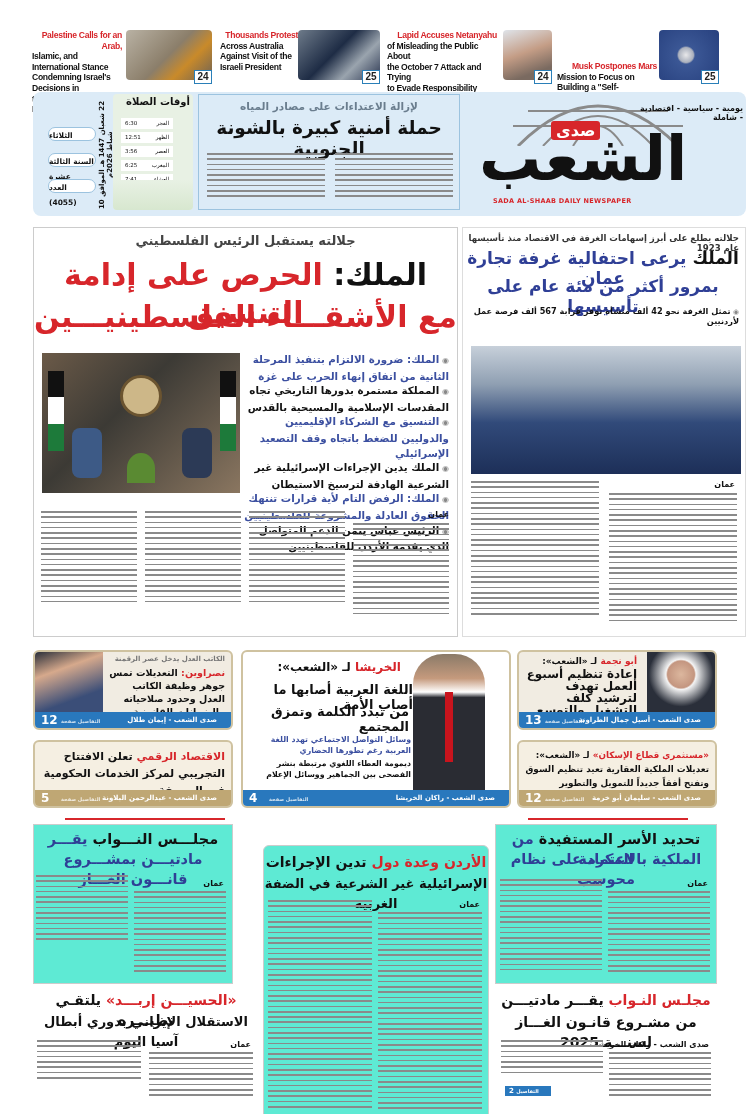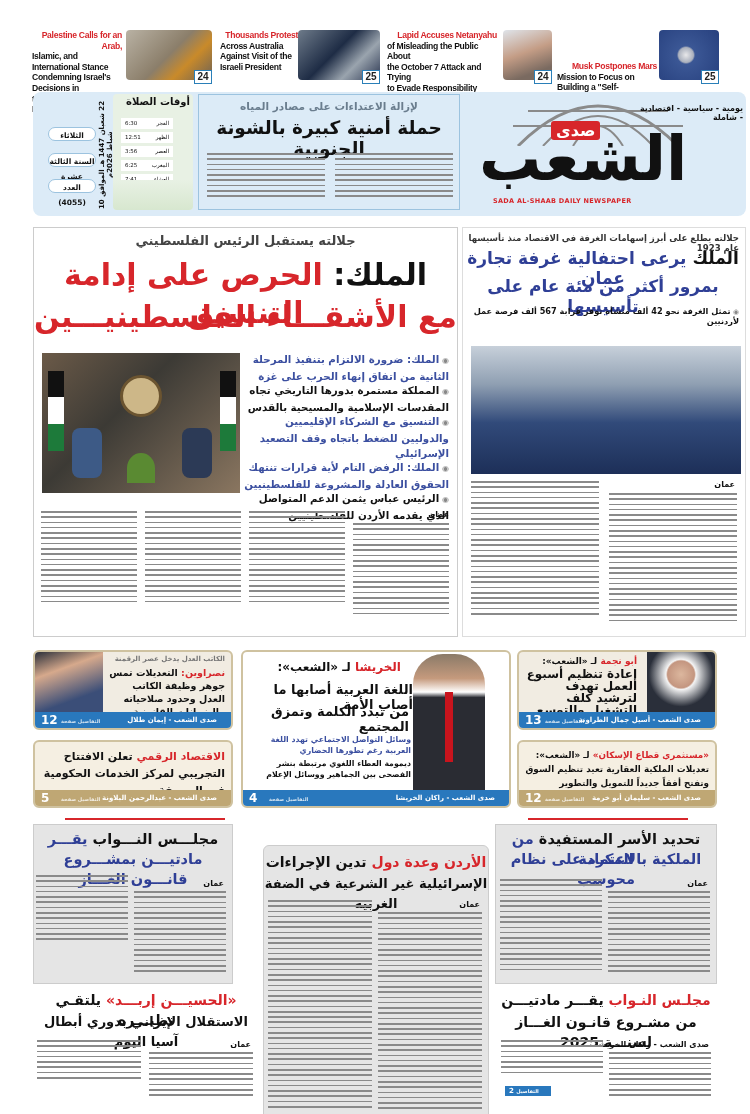--- a/index.html
+++ b/index.html
@@ -11,21 +11,21 @@
   
   .teaser { position: absolute; top: 30px; height: 54px; }
   .teaser .txt { position: absolute; top: 0; left: 0; font-family: "Liberation Sans", sans-serif; font-size: 8.6px; line-height: 10.6px; font-weight: bold; font-stretch: condensed; letter-spacing: -0.3px; }
   .teaser .txt .red { color: #d7262b; display: block; }
   .teaser .img { position: absolute; top: 0; height: 50px; border-radius: 4px; overflow: hidden; }
   .teaser .pg { position: absolute; right: 0; bottom: 0; width: 18px; height: 14px; border: 1.5px solid #2a7fb8; background: #fff; font-size: 10px; font-weight: bold; line-height: 11px; text-align: center; color: #222; font-family: "Liberation Sans", sans-serif; }
 
   
   .mast { position: absolute; left: 33px; top: 92px; width: 713px; height: 124px; background: #dcebf7; border-radius: 8px; }
   .infobox { position: absolute; left: 7px; top: 5px; width: 64px; height: 112px; }
-  .pill { position: absolute; left: 8px; width: 48px; height: 14px; border-radius: 9px; background: #fff; border: 1px solid #9cc3df; font-size: 7.5px; font-weight: bold; text-align: center; line-height: 15px; direction: rtl; }
+  .pill { position: absolute; left: 8px; width: 48px; height: 14px; border-radius: 9px; background: #fff; border: 1px solid #9cc3df; font-size: 7.5px; font-weight: bold; text-align: left; line-height: 15px; direction: rtl; }
   .vdate { position: absolute; left: 58px; top: 2px; width: 14px; height: 112px; writing-mode: vertical-rl; transform: rotate(180deg); font-size: 7px; font-weight: bold; text-align: center; direction: rtl; }
   .prayer { position: absolute; left: 80px; top: 2px; width: 80px; height: 116px; background: #e8f1e4; border-radius: 4px; overflow: hidden; }
   .prayer .title { position: absolute; top: 2px; right: 3px; font-size: 10px; font-weight: bold; direction: rtl; }
   .prayer .row { position: absolute; left: 8px; width: 52px; height: 11px; background: #fff; font-size: 5.5px; line-height: 11px; direction: rtl; padding: 0 4px; }
   .prayer .row .t { position: absolute; left: 4px; }
   .prayer .row .n { position: absolute; right: 4px; }
   .mosque { position: absolute; bottom: 0; left: 0; width: 80px; height: 30px; background: linear-gradient(#e8f1e4, #d7e7cf); }
   .lead-box { position: absolute; left: 165px; top: 2px; width: 262px; height: 116px; border: 1px solid #9cc3df; background: #dcebf7; }
   .lead-box .kicker { position: absolute; top: 5px; right: 10px; left: 10px; text-align: center; font-size: 10.5px; color: #6a7d8e; font-weight: bold; direction: rtl; }
   .lead-box .hl { position: absolute; top: 22px; right: 10px; left: 10px; text-align: center; font-size: 18.5px; font-weight: bold; direction: rtl; color: #111; font-family: "DejaVu Sans", sans-serif; }
@@ -63,21 +63,21 @@
   
   .box { position: absolute; border-radius: 6px; border: 2px solid #cfc2a0; background: #f5efe2; overflow: hidden; }
   .box .foot { position: absolute; left: 0; right: 0; bottom: 0; height: 16px; color: #fff; font-size: 7px; direction: rtl; font-weight: bold; line-height: 16px; }
   .box .foot .pgn { position: absolute; left: 6px; top: 0; font-size: 12px; font-weight: bold; }
   .box .foot .lbl { position: absolute; left: 26px; top: 1px; font-size: 5px; opacity: .8; }
   .box .foot .by { position: absolute; right: 14px; top: 0; }
   .blue-foot { background: #2978bd; }
   .gold-foot { background: #bfa774; }
 
   
-  .sec { position: absolute; border: 1px solid #ccc; background: #e5e5e5; text-decoration: underline; }
+  .sec { position: absolute; border: 1px solid #ccc; background: #5eead4; text-decoration: underline; }
   .sec-hl { position: absolute; width: 100%; text-align: center; font-size: 14.5px; font-weight: bold; direction: rtl; line-height: 20px; }
   .redbar { position: absolute; height: 2px; background: #d7262b; }
   .red { color: #d7262b; text-align: right; }
   .navy { color: #2f3f96; }
   .dateline { position: absolute; font-size: 8px; font-weight: bold; direction: rtl; }
 </style>
 </head>
 <body>
 
 <div class="teaser" style="left:32px;width:180px;">
@@ -205,20 +205,21 @@
     <div class="abs" style="left:178px;top:18px;width:16px;height:80px;background:linear-gradient(#111 33%,#fff 33% 66%,#1d7a3a 66%);"></div>
     <div class="abs" style="left:78px;top:22px;width:42px;height:42px;border-radius:50%;background:#cdb788;border:3px solid #6b5430;"></div>
     <div class="abs" style="left:85px;top:100px;width:28px;height:30px;background:#5a8a32;border-radius:50% 50% 0 0;"></div>
     <div class="abs" style="left:30px;top:75px;width:30px;height:50px;background:#3d5a86;border-radius:8px;"></div>
     <div class="abs" style="left:140px;top:75px;width:30px;height:50px;background:#2c3a56;border-radius:8px;"></div>
   </div>
   <div class="bullets">
     <div class="b blue">الملك: ضرورة الالتزام بتنفيذ المرحلة الثانية من اتفاق إنهاء الحرب على غزة</div>
     <div class="b">المملكة مستمرة بدورها التاريخي تجاه المقدسات الإسلامية والمسيحية بالقدس</div>
     <div class="b blue">التنسيق مع الشركاء الإقليميين والدوليين للضغط باتجاه وقف التصعيد الإسرائيلي</div>
+    <div class="b">الملك يدين الإجراءات الإسرائيلية غير الشرعية الهادفة لترسيخ الاستيطان</div>
     <div class="b blue">الملك: الرفض التام لأية قرارات تنتهك الحقوق العادلة والمشروعة للفلسطينيين</div>
     <div class="b">الرئيس عباس يثمن الدعم المتواصل الذي يقدمه الأردن للفلسطينيين</div>
   </div>
   <div class="dateline" style="right:8px;top:282px;">عمان</div>
   <div class="body-lines" style="right:8px;top:295px;width:96px;height:100px;">
       <span></span>
       <span></span>
       <span></span>
       <span></span>
       <span></span>

